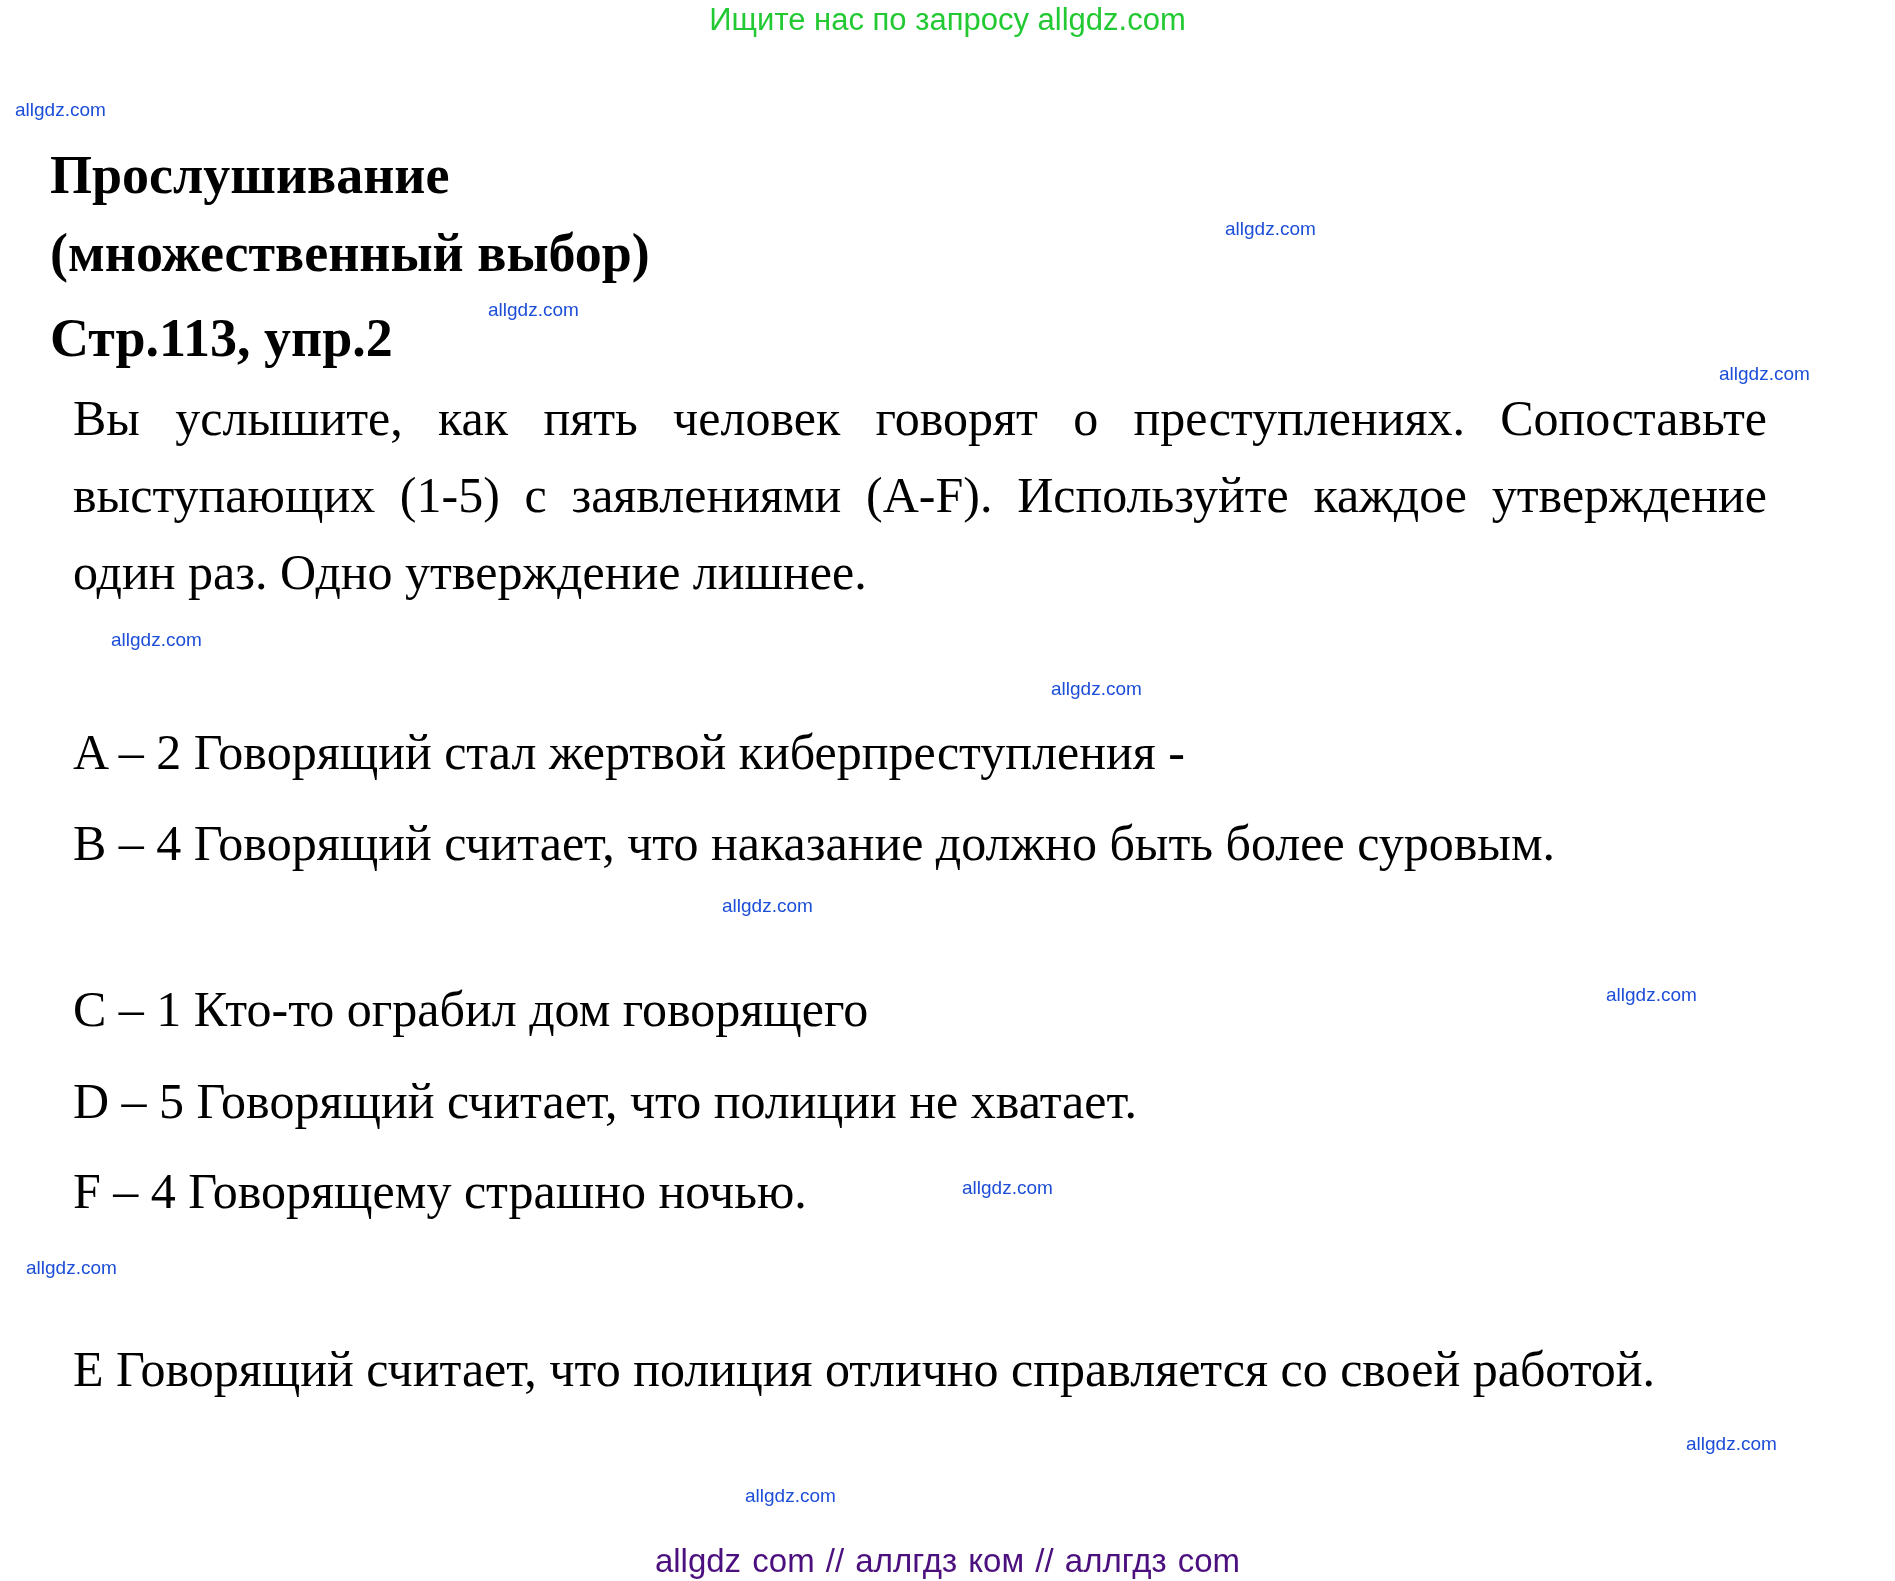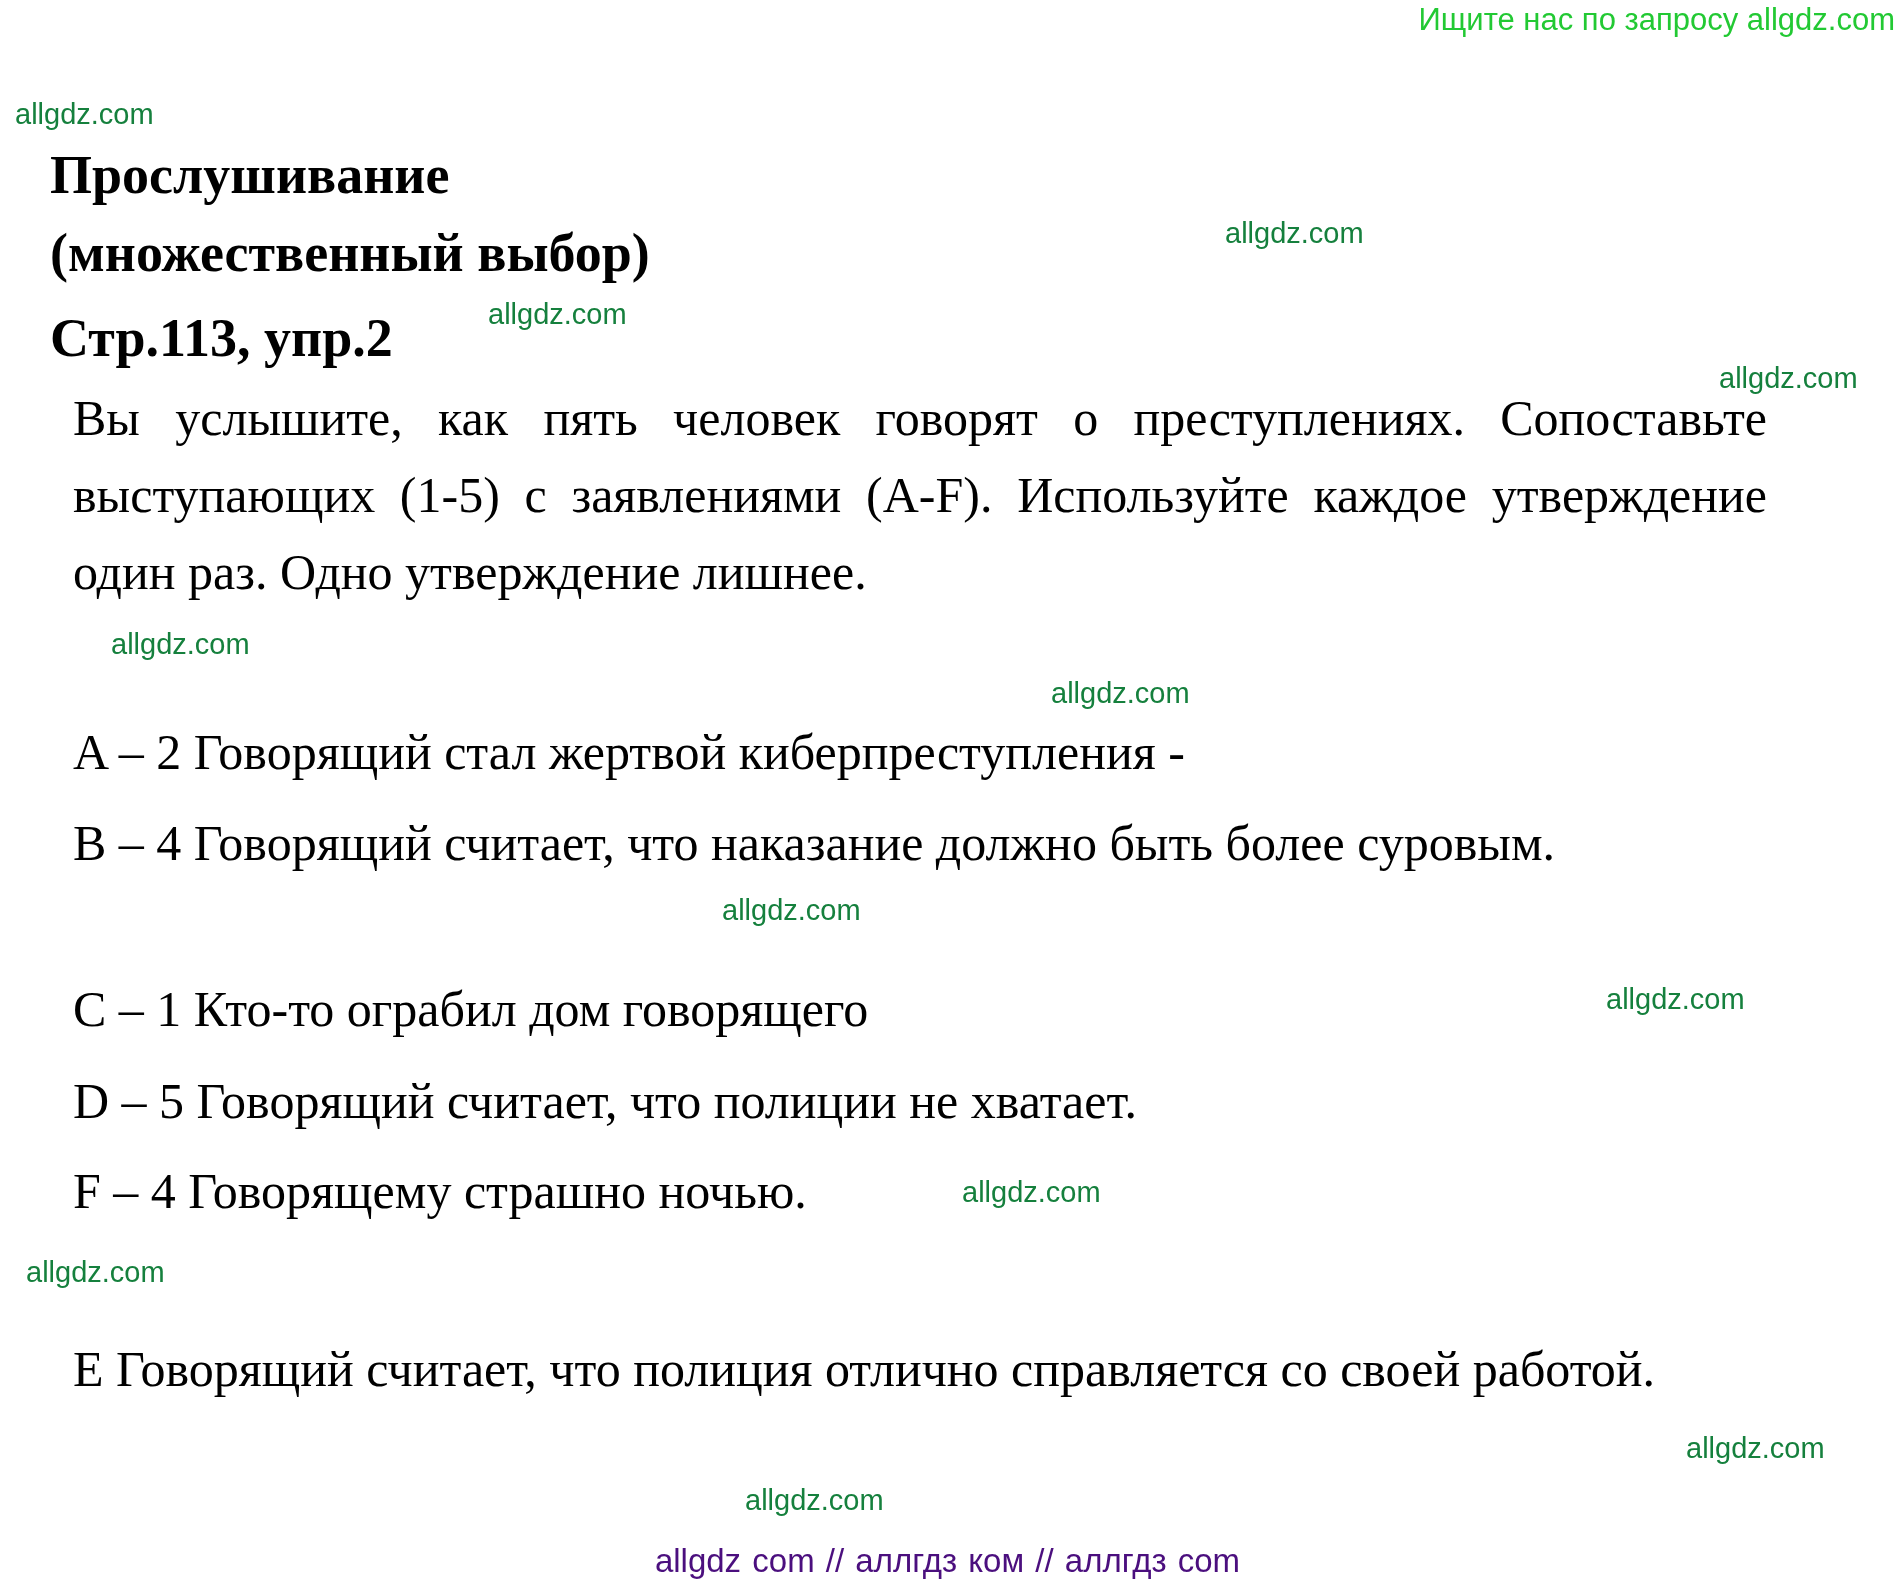--- a/index.html
+++ b/index.html
@@ -1,19 +1,19 @@
 <!DOCTYPE html>
 <html><head>
 <meta charset="utf-8">
 <style>
   html, body { margin: 0; padding: 0; background: #ffffff; }
   body { width: 1895px; height: 1581px; position: relative; overflow: hidden; }
   .abs { position: absolute; white-space: nowrap; }
-  .header-link { font-family: "Liberation Sans", sans-serif; font-size: 31px; color: #22c933; left: 0; width: 1895px; text-align: right; top: 2px; }
-  .wm { font-family: "Liberation Sans", sans-serif; font-size: 29px; color: #15803d; line-height: 1; text-align: center; }
+  .header-link { font-family: "Liberation Sans", sans-serif; font-size: 31px; color: #22c933; left: 0; width: 1895px; text-align: center; top: 2px; }
+  .wm { font-family: "Liberation Sans", sans-serif; font-size: 19px; color: #1d4ed8; line-height: 1; text-align: center; }
   .title { font-family: "Liberation Serif", serif; font-weight: bold; font-size: 54px; color: #000; line-height: 1; left: 50px; text-align: center; }
   .serif { font-family: "Liberation Serif", serif; font-size: 50px; color: #000; line-height: 77px; }
   .block { position: absolute; left: 50px; width: 1694px; white-space: normal; text-align: justify; margin-left: 23px; }
   .single { text-align: left; }
   .footer { font-family: "Liberation Sans", sans-serif; font-size: 33px; color: #4b0f7e; left: 0; width: 1895px; text-align: center; top: 1542px; word-spacing: 2px; }
 </style>
 </head>
 <body>
 
 <div class="abs header-link">Ищите нас по запросу allgdz.com</div>

